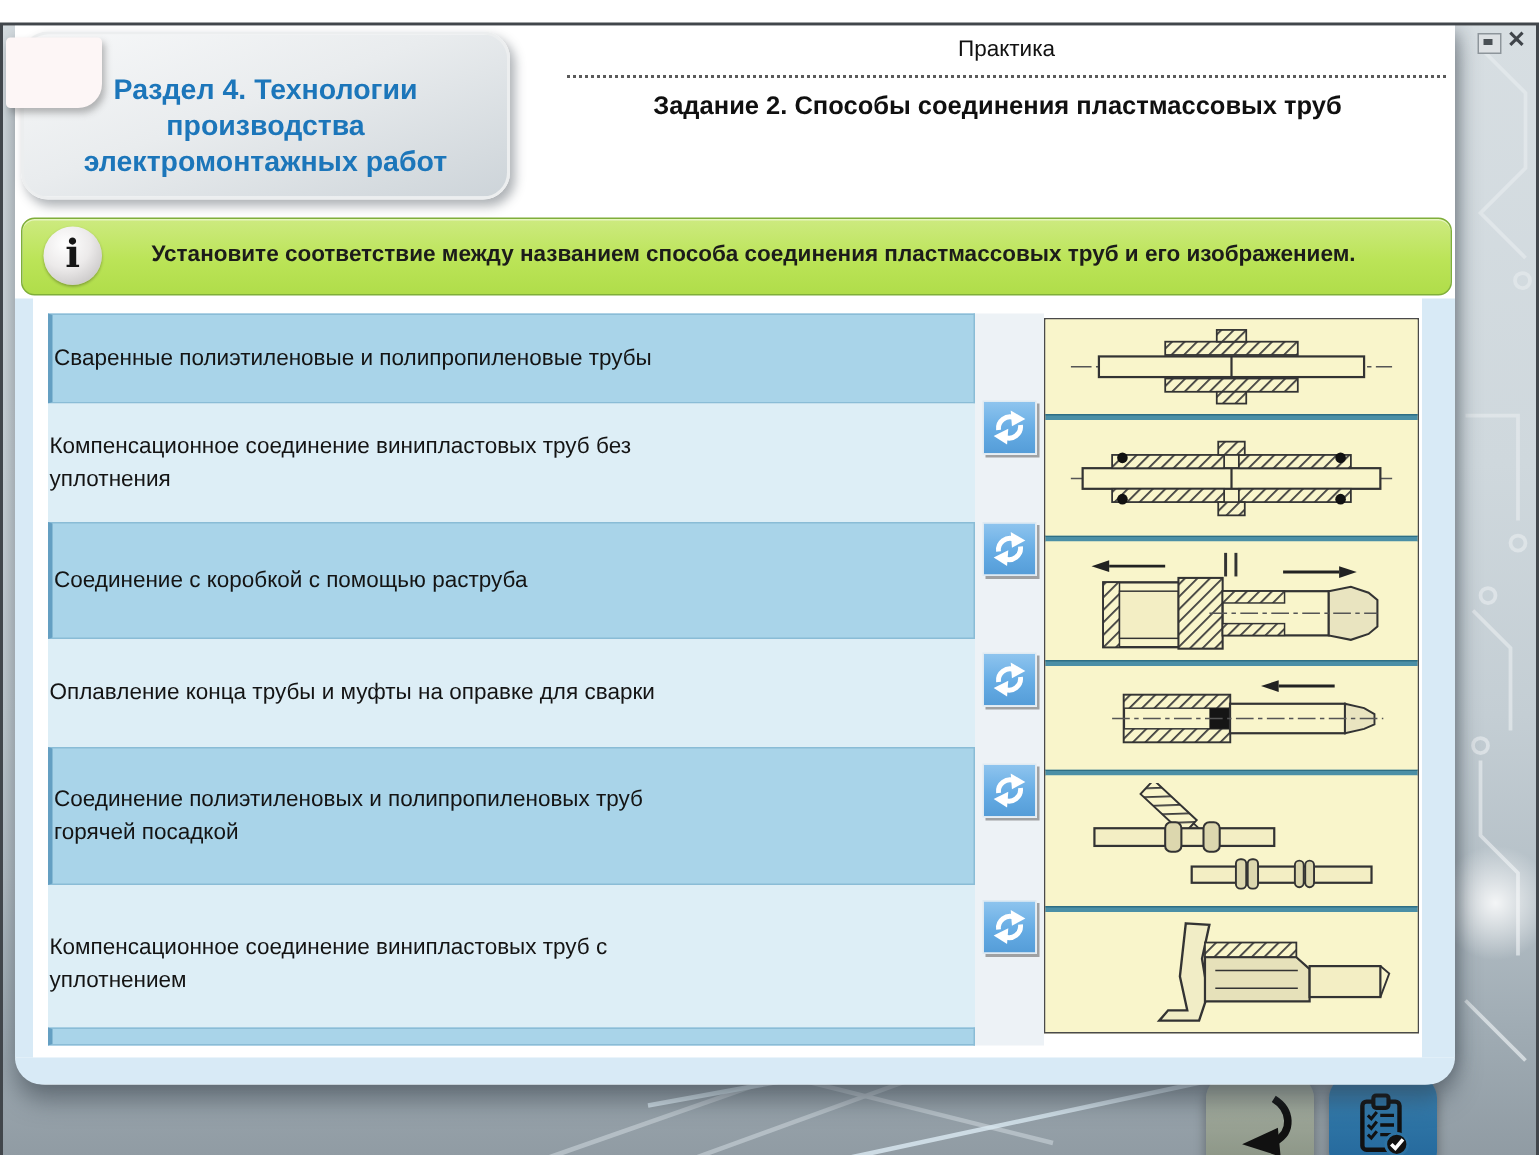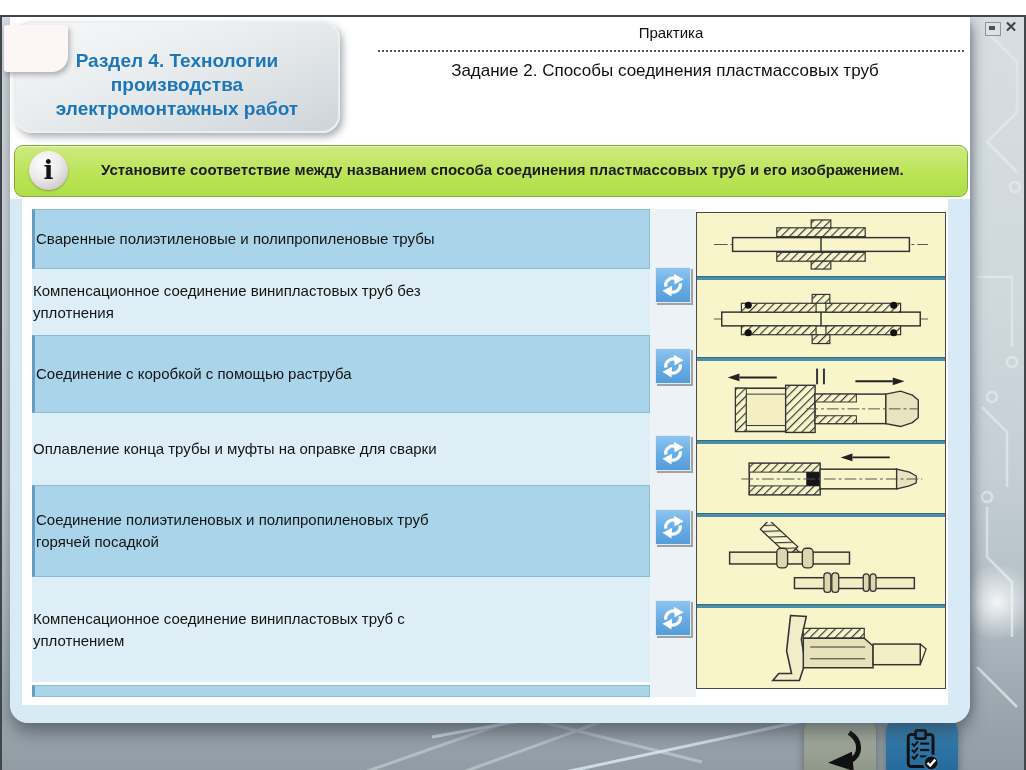--- a/index.html
+++ b/index.html
@@ -19,21 +19,21 @@
   #panel{left:8px;top:0;width:960px;height:706px;background:#ffffff;
     border-radius:0 0 20px 20px;z-index:2;
     box-shadow:0 10px 16px rgba(45,55,65,.5), 6px 0 10px -4px rgba(60,70,80,.35);}
   .frame-left{left:8px;top:182px;width:12px;height:506px;background:#d8eaf6;z-index:3;}
   .frame-right{left:946px;top:182px;width:22px;height:506px;background:#d8eaf6;z-index:3;}
   .frame-bottom{left:8px;top:688px;width:960px;height:18px;background:#d8eaf6;
     border-radius:0 0 20px 20px;z-index:3;}
   
   #hdr-eyebrow{left:376px;top:7px;width:586px;text-align:center;font-size:15px;color:#111;z-index:4;}
   #hdr-dots{left:376px;top:33px;width:586px;height:0;border-top:2px dotted #5a5a5a;z-index:4;}
-  #hdr-title{left:360px;top:44px;width:606px;text-align:center;font-size:17px;font-weight:normal;color:#101010;z-index:4;}
+  #hdr-title{left:360px;top:44px;width:606px;text-align:center;font-size:17px;font-weight:bold;color:#101010;z-index:4;}
   
   #min-btn{left:983px;top:5px;width:14px;height:12px;background:#dde1e4;border:1px solid #8d959b;z-index:4;cursor:pointer;}
   #min-btn .inner{position:absolute;left:3px;top:3px;width:6px;height:4px;background:#4a5055;}
   #close-btn{left:1001px;top:1px;width:16px;height:18px;font-size:15px;font-weight:bold;color:#3f444a;
     text-align:center;line-height:18px;z-index:4;cursor:pointer;}
   
   #section-card{left:12px;top:4px;width:322px;height:108px;border-radius:18px;z-index:5;
     background:linear-gradient(160deg,#f7f8f9 0%,#e9ecee 45%,#cdd4d9 100%);
     border:2px solid #eceeef;box-shadow:3px 4px 7px rgba(50,60,70,.4);}
   #section-card .txt{position:absolute;left:12px;right:12px;top:26px;text-align:center;
@@ -159,21 +159,21 @@
       </div>
     <div id="info-text">Установите соответствие между названием способа соединения пластмассовых труб и его изображением.</div>
   </div>
 
   <div class="abs gap-strip"></div>
 
   <div class="abs" id="list">
     <div class="row blue" style="height:60px">
         <span class="lbl">Сваренные полиэтиленовые и полипропиленовые трубы</span>
       </div>
-    <div class="row light" style="height:66px">
+    <div class="row light" style="height:79px">
         <span class="lbl">Компенсационное соединение винипластовых труб без уплотнения</span>
       </div>
     <div class="row blue" style="height:78px">
         <span class="lbl">Соединение с коробкой с помощью раструба</span>
       </div>
     <div class="row light" style="height:72px">
         <span class="lbl">Оплавление конца трубы и муфты на оправке для сварки</span>
       </div>
     <div class="row blue" style="height:92px">
         <span class="lbl">Соединение полиэтиленовых и полипропиленовых труб горячей посадкой</span>

